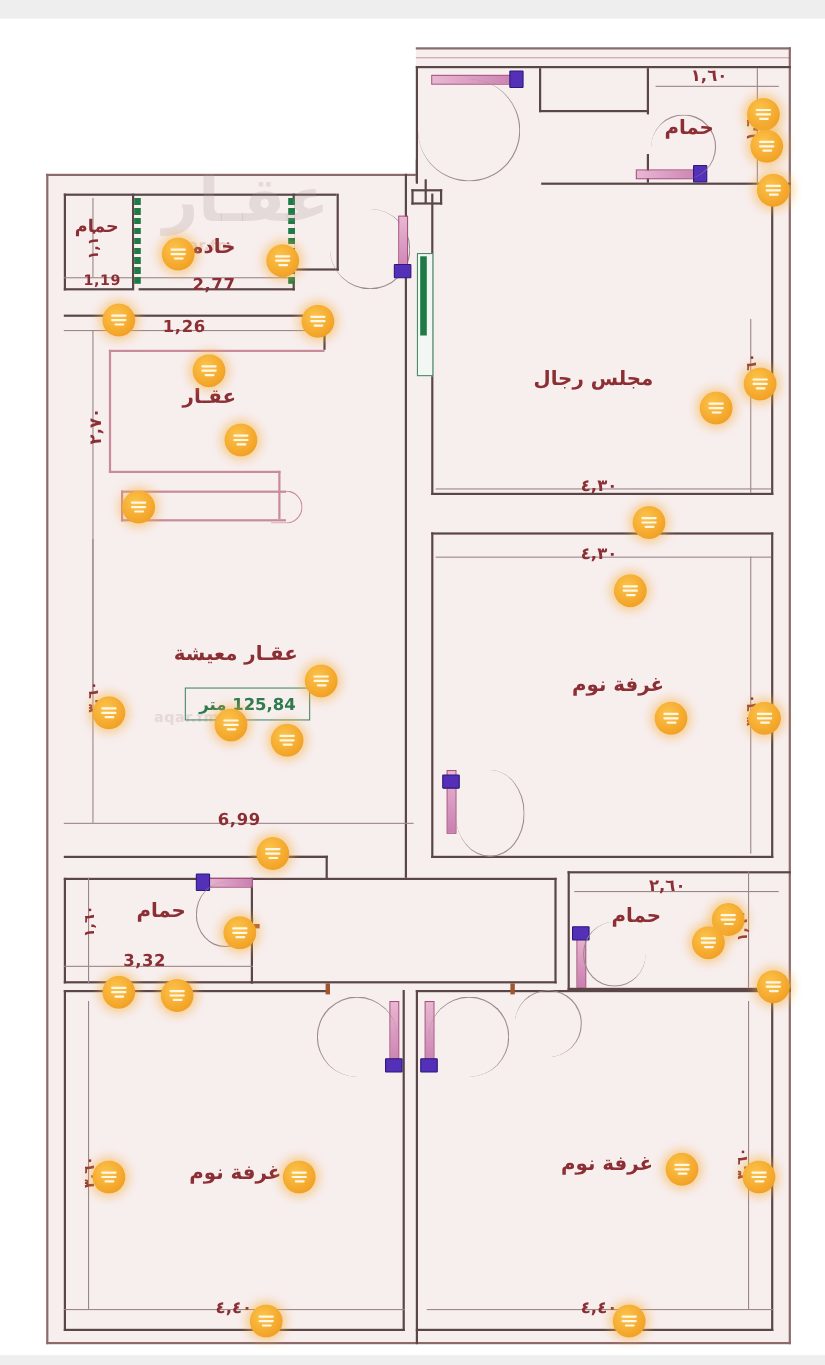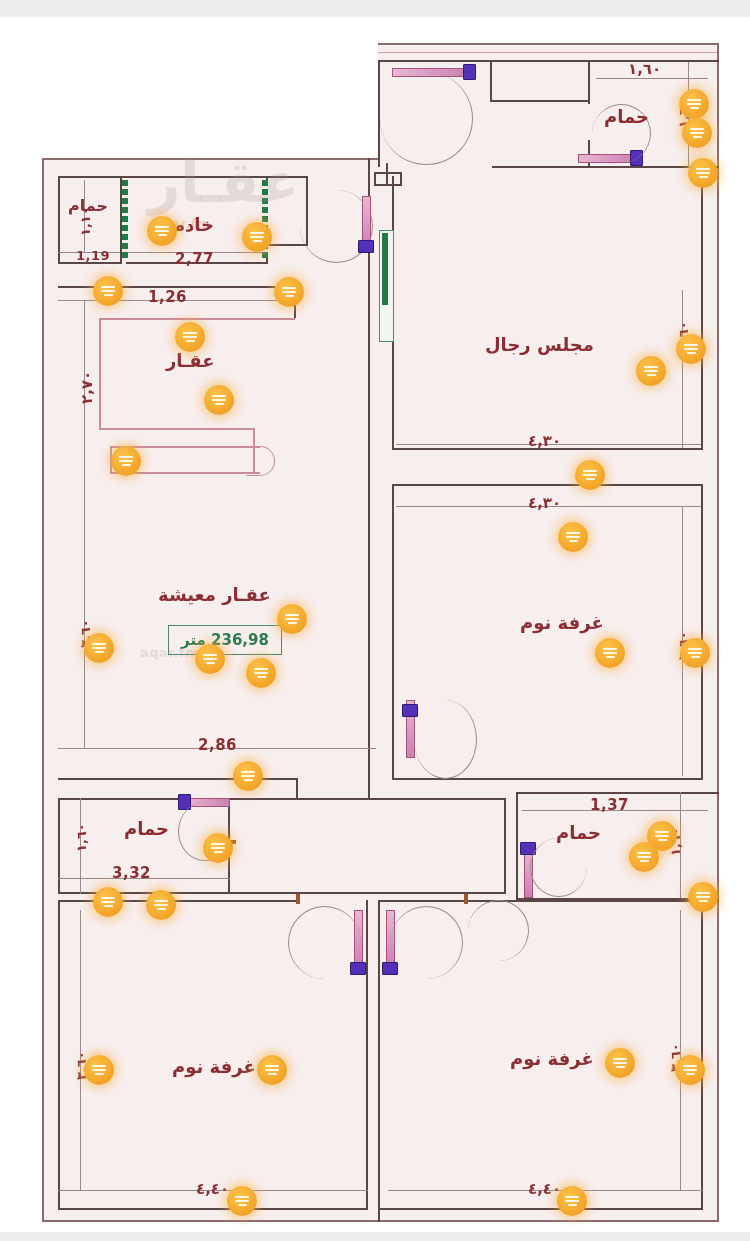--- a/index.html
+++ b/index.html
@@ -233,38 +233,38 @@
   <div class="rlabel" style="left:166px;top:350px;">عقـار</div>
   <div class="rlabel" style="left:158px;top:584px;">عقـار معيشة</div>
   <div class="rlabel" style="left:485px;top:334px;">مجلس رجال</div>
   <div class="rlabel" style="left:604px;top:106px;">حمام</div>
   <div class="rlabel" style="left:520px;top:612px;">غرفة نوم</div>
   <div class="rlabel" style="left:124px;top:818px;">حمام</div>
   <div class="rlabel" style="left:556px;top:822px;">حمام</div>
   <div class="rlabel" style="left:172px;top:1056px;">غرفة نوم</div>
   <div class="rlabel" style="left:510px;top:1048px;">غرفة نوم</div>
 
-  <div class="areabox" style="left:168px;top:625px;width:112px;height:28px;">236,98 متر</div>
+  <div class="areabox" style="left:168px;top:625px;width:112px;height:28px;">125,84 متر</div>
 
   <div class="dim" style="left:76px;top:248px;font-size:13px;">1,19</div>
   <div class="dim v" style="left:78px;top:236px;font-size:13px;transform:rotate(-90deg);">١,١٠</div>
   <div class="dim" style="left:175px;top:250px;">2,77</div>
   <div class="dim" style="left:148px;top:288px;">1,26</div>
   <div class="dim v" style="left:78px;top:404px;transform:rotate(-90deg);">٢,٧٠</div>
   <div class="dim" style="left:628px;top:60px;">١,٦٠</div>
   <div class="dim v" style="left:676px;top:128px;font-size:13px;transform:rotate(-90deg);">١,٦٠</div>
   <div class="dim" style="left:528px;top:432px;">٤,٣٠</div>
   <div class="dim v" style="left:676px;top:350px;font-size:13px;transform:rotate(-90deg);">٣,٦٠</div>
   <div class="dim" style="left:528px;top:494px;">٤,٣٠</div>
   <div class="dim v" style="left:676px;top:660px;font-size:13px;transform:rotate(-90deg);">٣,٦٠</div>
-  <div class="dim" style="left:198px;top:736px;">2,86</div>
+  <div class="dim" style="left:198px;top:736px;">6,99</div>
   <div class="dim v" style="left:78px;top:648px;font-size:13px;transform:rotate(-90deg);">٣,٦٠</div>
   <div class="dim" style="left:112px;top:864px;">3,32</div>
   <div class="dim v" style="left:74px;top:852px;font-size:13px;transform:rotate(-90deg);">١,٦٠</div>
-  <div class="dim" style="left:590px;top:796px;">1,37</div>
+  <div class="dim" style="left:590px;top:796px;">٢,٦٠</div>
   <div class="dim v" style="left:668px;top:856px;font-size:13px;transform:rotate(-90deg);">١,٦٠</div>
   <div class="dim" style="left:196px;top:1180px;">٤,٤٠</div>
   <div class="dim v" style="left:74px;top:1080px;font-size:13px;transform:rotate(-90deg);">٣,٦٠</div>
   <div class="dim" style="left:528px;top:1180px;">٤,٤٠</div>
   <div class="dim v" style="left:668px;top:1072px;font-size:13px;transform:rotate(-90deg);">٣,٦٠</div>
 
   <div class="pin" style="left:679px;top:89px;">
       <i></i>
       <i></i>
       <i></i>

